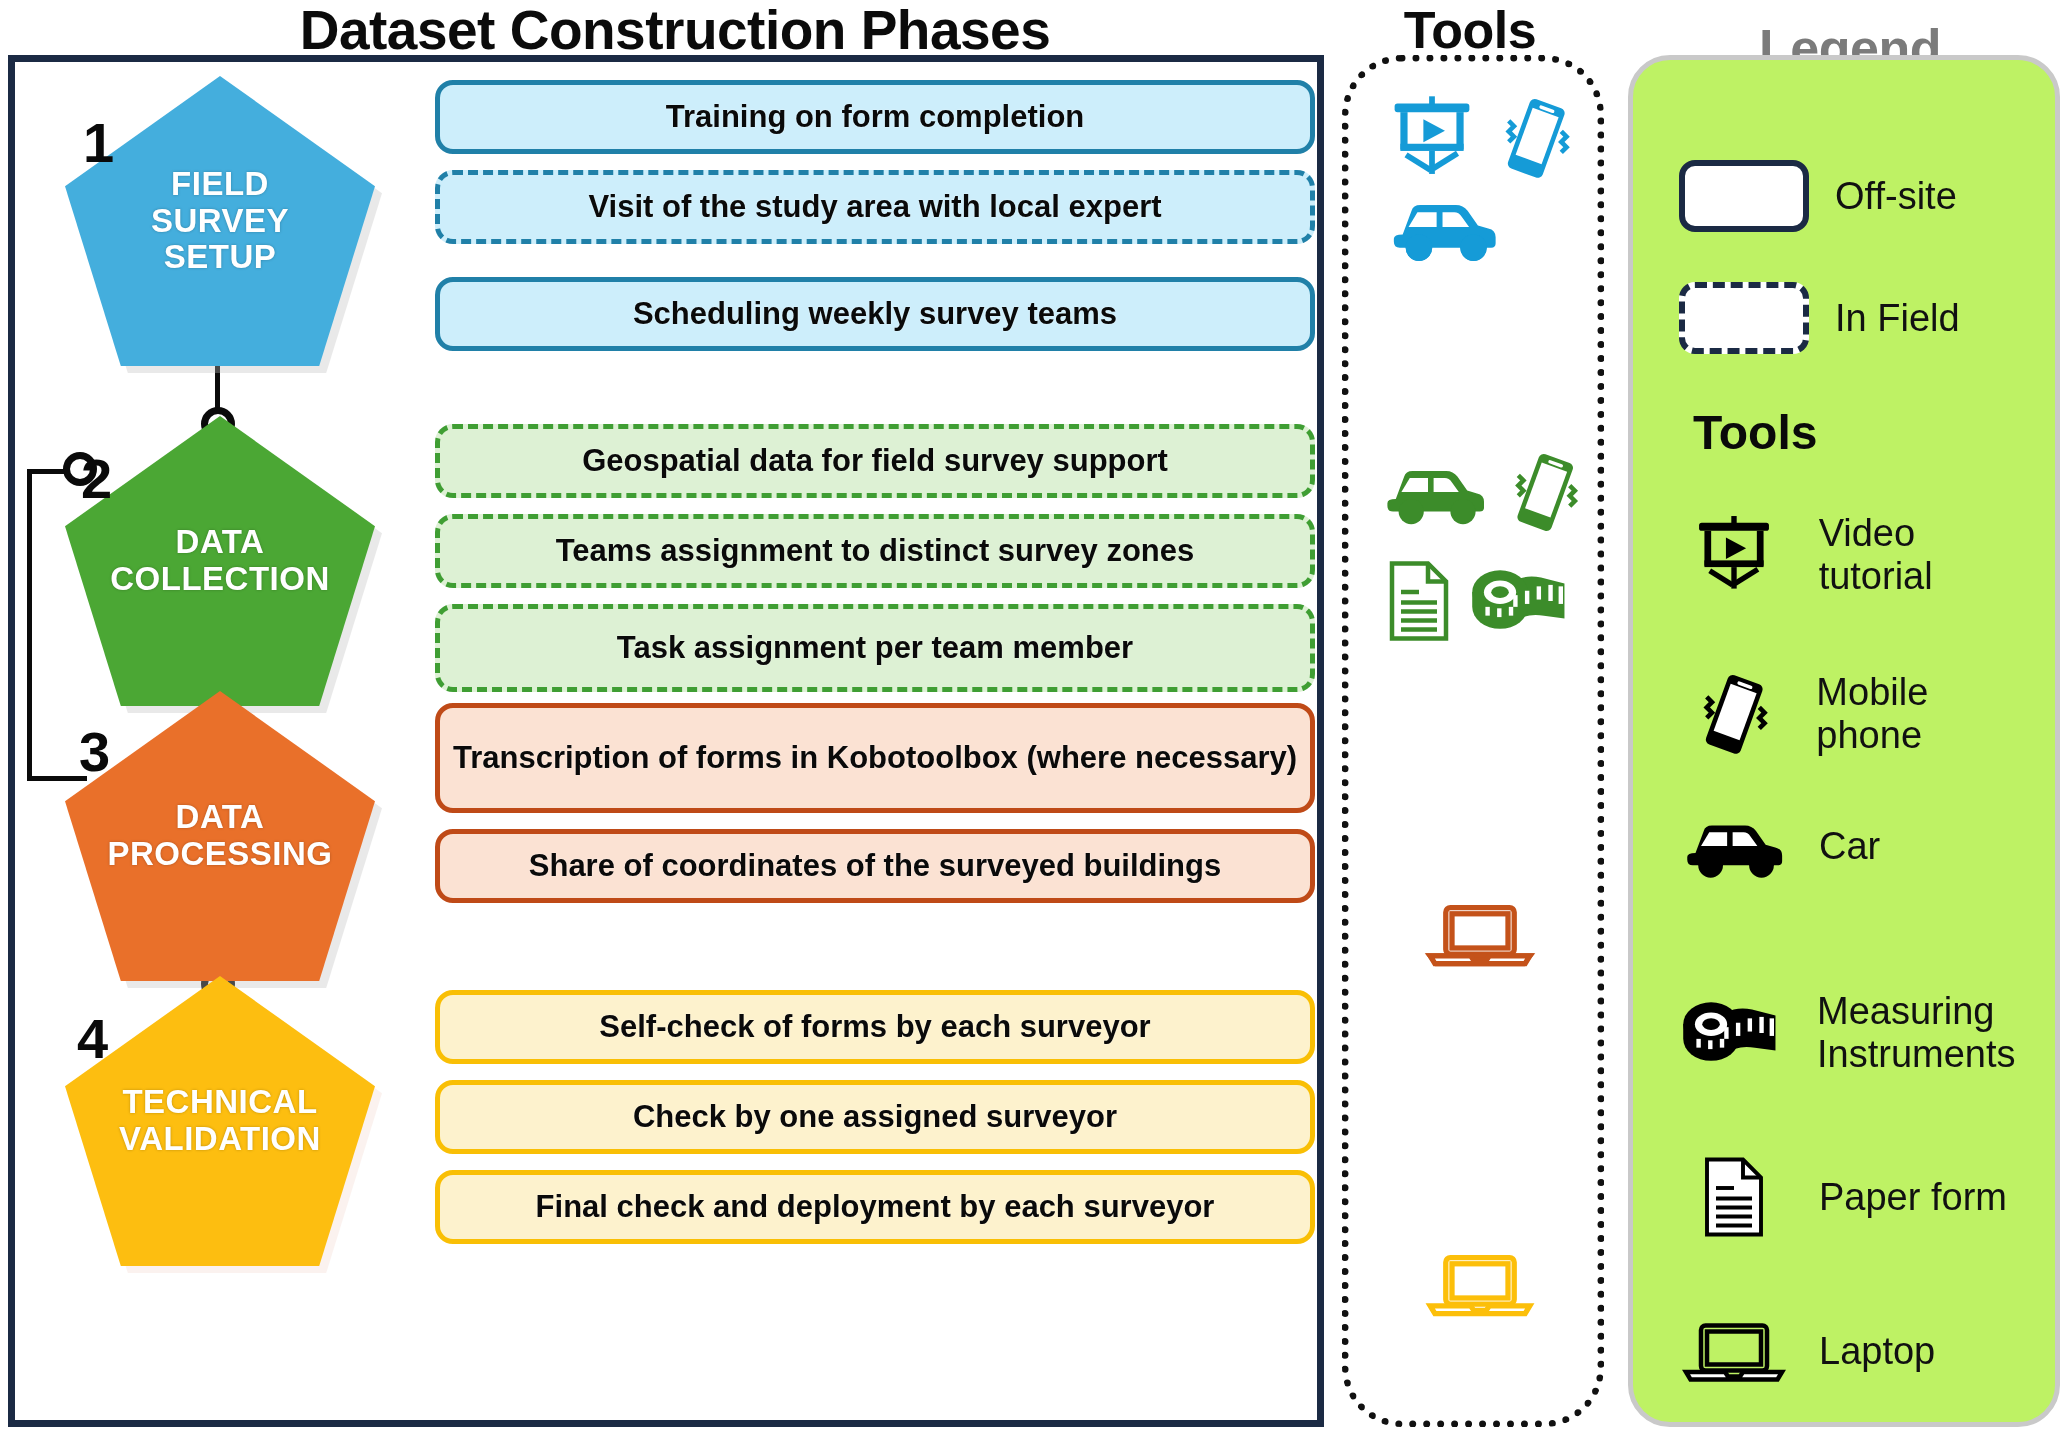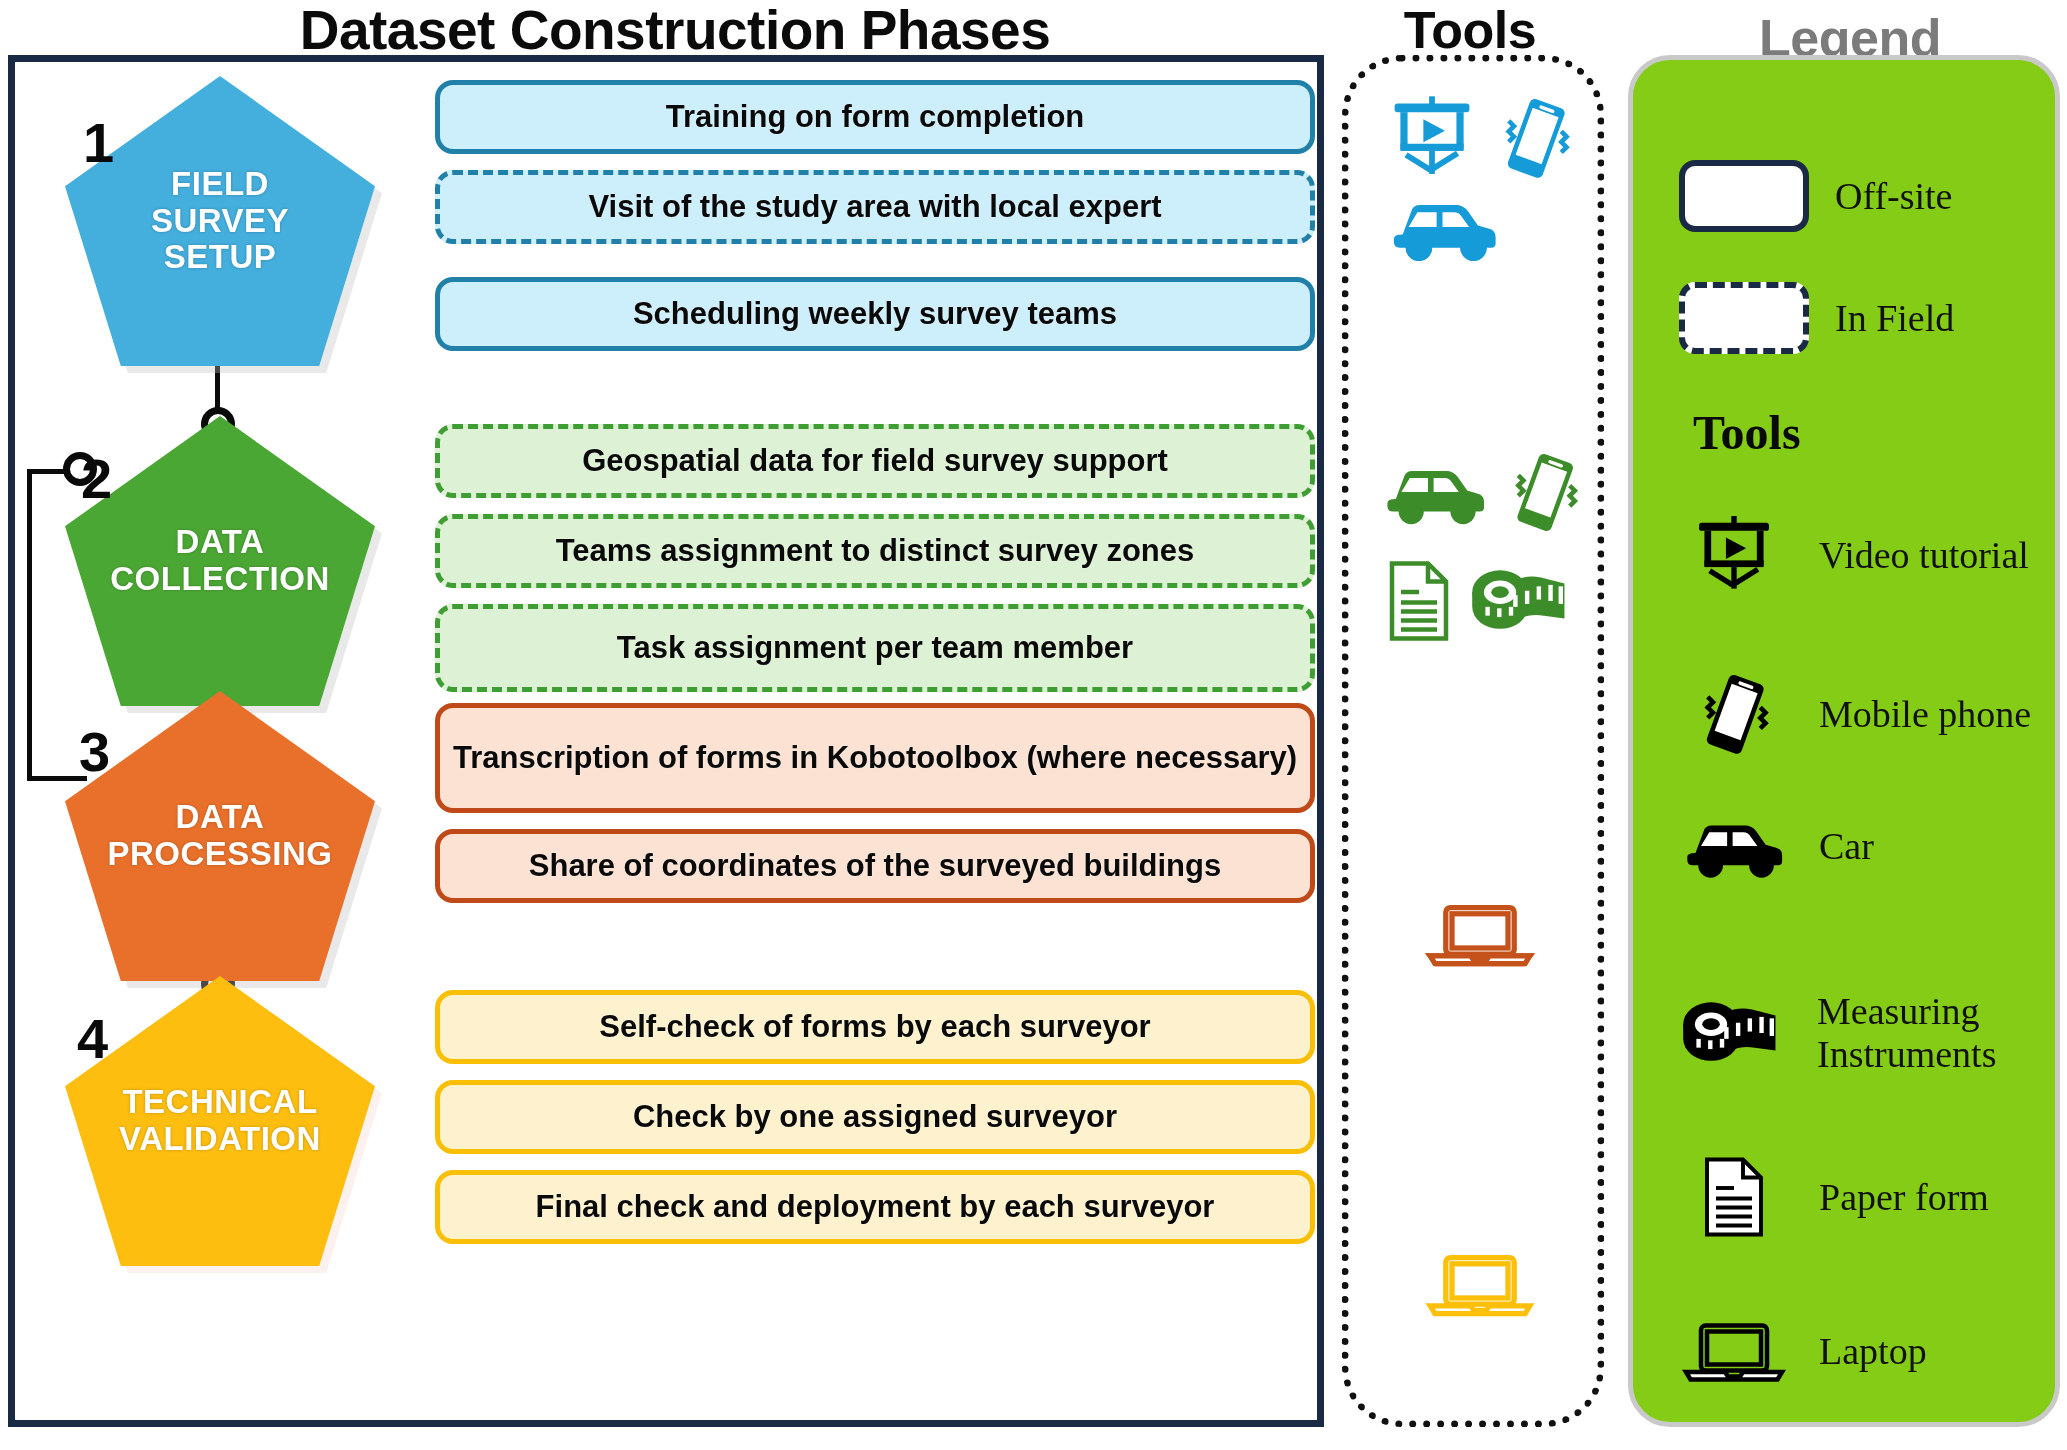--- a/index.html
+++ b/index.html
@@ -11,34 +11,34 @@
   .root{position:absolute;inset:0;}
 
   
   .hdr{
     position:absolute;font-weight:bold;text-align:center;
     letter-spacing:-0.5px;
   }
   #main-title{left:10px;top:-2px;width:1330px;font-size:55px;color:#0b0b0b;
       font-family:"Liberation Sans", sans-serif;}
   #tools-title{left:1330px;top:0px;width:280px;font-size:52px;color:#0b0b0b;}
-  #legend-title{left:1640px;top:8px;width:420px;font-size:52px;color:#7b7b7b;}
+  #legend-title{left:1640px;top:18px;width:420px;font-size:52px;color:#7b7b7b;}
 
   
   #phases-panel{
     position:absolute;left:8px;top:55px;width:1316px;height:1372px;
     border:7px solid #1b2a44;background:#fff;box-sizing:border-box;
   }
   #tools-panel{
     position:absolute;left:1342px;top:55px;width:262px;height:1372px;
     border:7px dotted #111;border-radius:60px;background:#fff;box-sizing:border-box;
   }
   #legend-panel{
     position:absolute;left:1628px;top:55px;width:432px;height:1372px;
-    border:5px solid #c9c9c9;border-radius:42px;background:#84cc16;box-sizing:border-box;font-family:Liberation Serif, serif;
+    border:5px solid #c9c9c9;border-radius:42px;background:#bef264;box-sizing:border-box;
   }
 
   
   .phase{position:absolute;left:0;width:1316px;}
   .pent-wrap{position:absolute;left:40px;width:330px;height:300px;}
   .pent{
     width:310px;height:290px;
     clip-path:polygon(50% 0%, 100% 38%, 82% 100%, 18% 100%, 0% 38%);
     position:absolute;left:10px;top:4px;
   }

